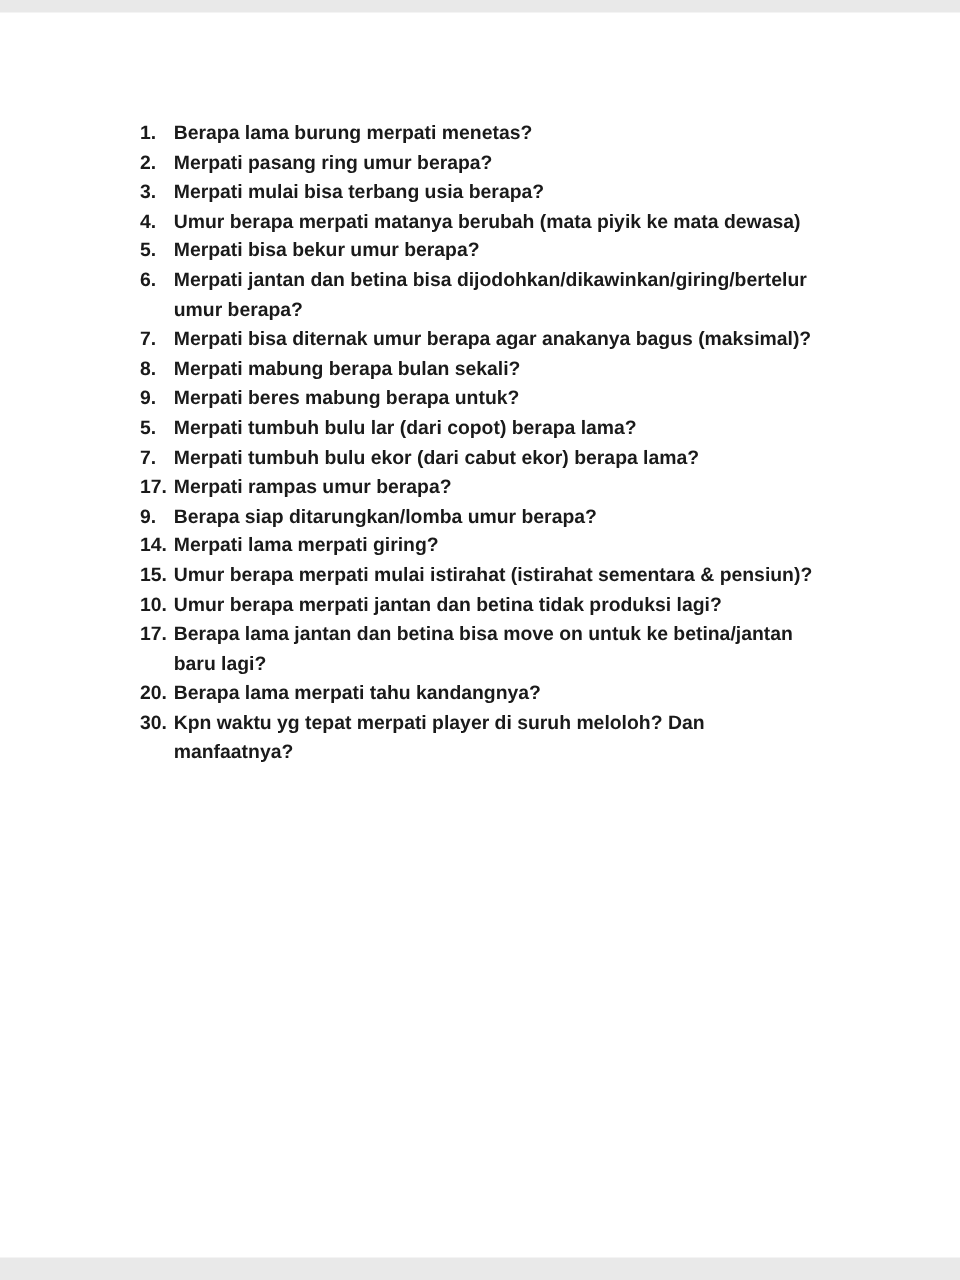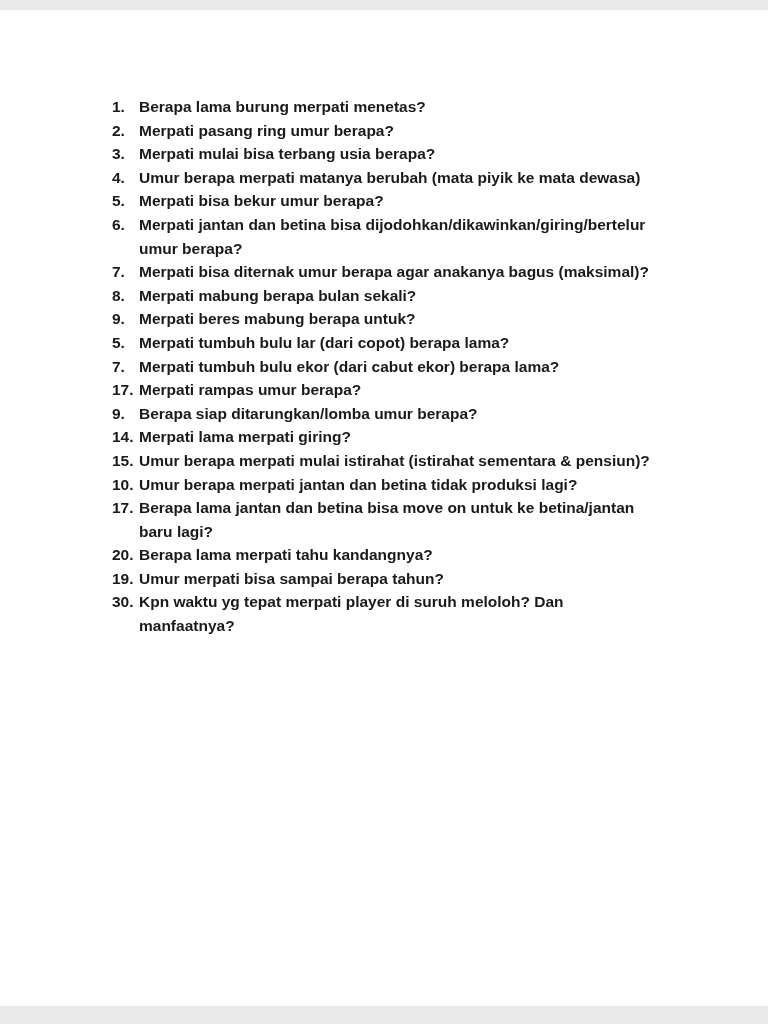--- a/index.html
+++ b/index.html
@@ -124,22 +124,18 @@
         </div>
         <div class="q-row">
           <span class="q-num">17.</span>
           <span class="q-text">Berapa lama jantan dan betina bisa move on untuk ke betina/jantan baru lagi?</span>
         </div>
         <div class="q-row">
           <span class="q-num">20.</span>
           <span class="q-text">Berapa lama merpati tahu kandangnya?</span>
         </div>
         <div class="q-row">
-          <span class="q-num">19.</span>
-          <span class="q-text">Umur merpati bisa sampai berapa tahun?</span>
-        </div>
-        <div class="q-row">
           <span class="q-num">30.</span>
           <span class="q-text">Kpn waktu yg tepat merpati player di suruh meloloh? Dan manfaatnya?</span>
         </div>
       </div>
   </div>
 </div>
 
 </body></html>

